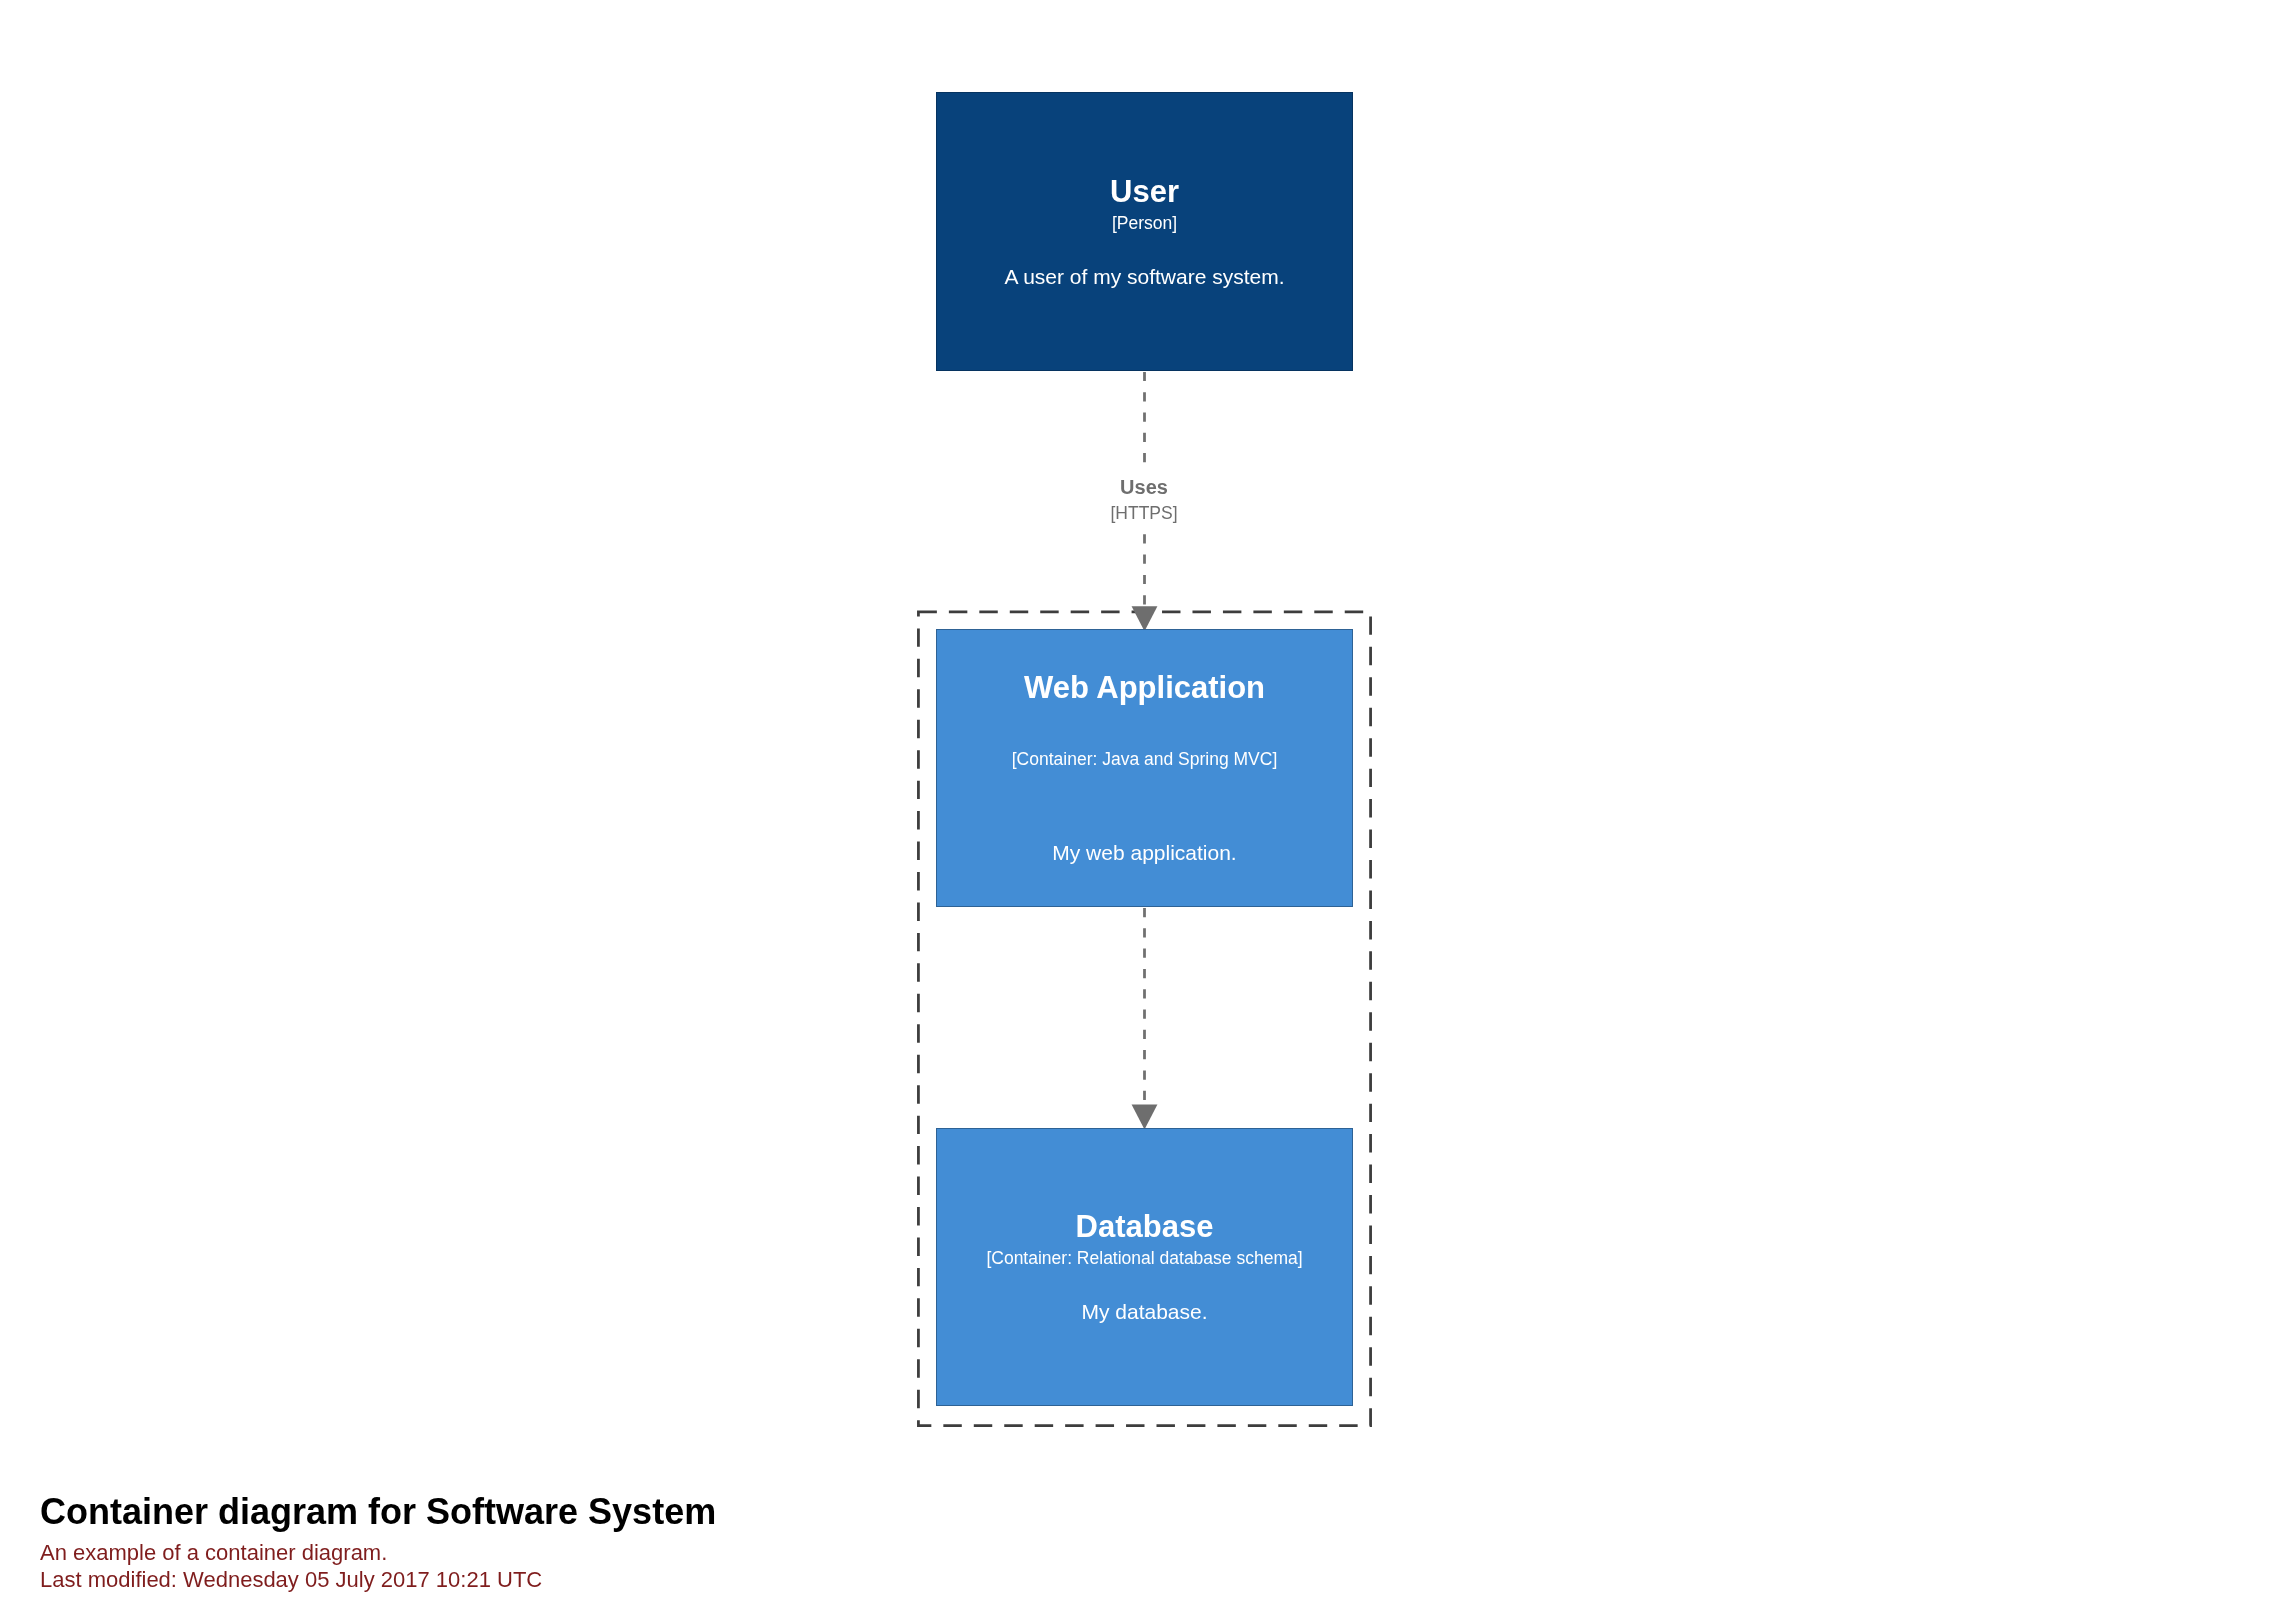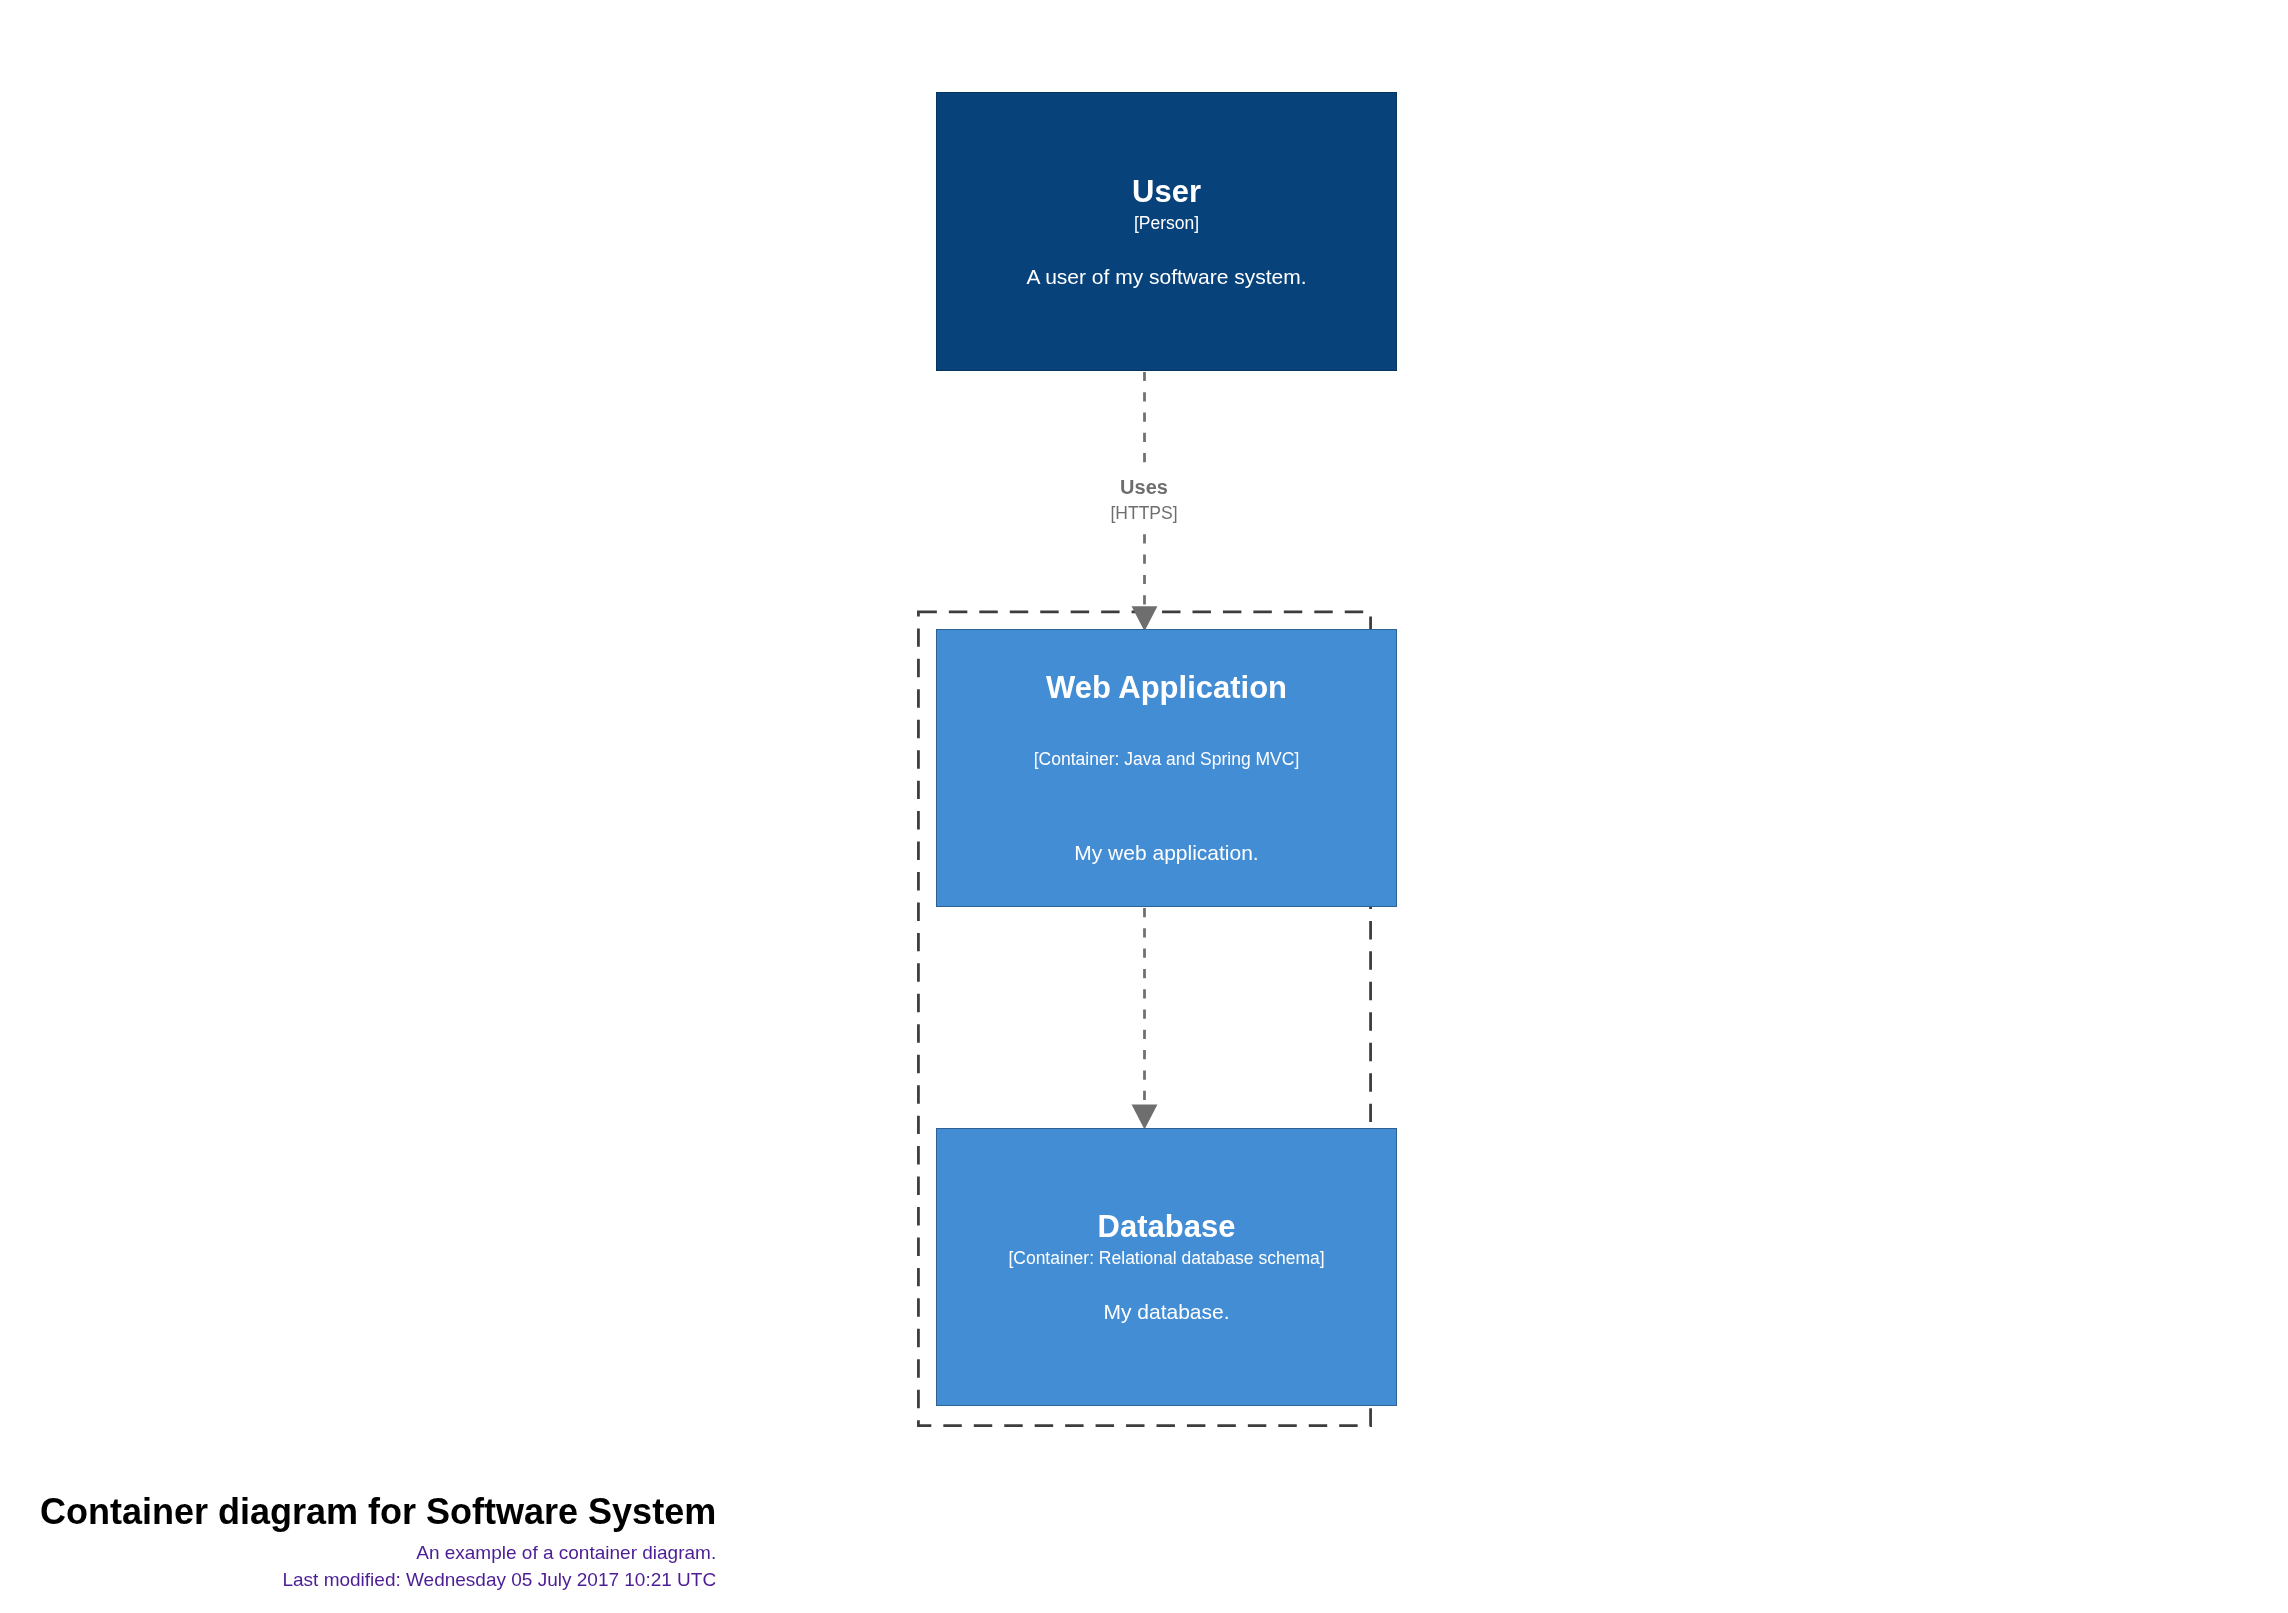--- a/index.html
+++ b/index.html
@@ -18,21 +18,21 @@
   .connector-layer {
     position: absolute;
     left: 0;
     top: 0;
     width: 2289px;
     height: 1613px;
     pointer-events: none;
   }
   .node {
     position: absolute;
-    width: 461px;
+    width: 417px;
     height: 279px;
     display: flex;
     flex-direction: column;
     align-items: center;
     justify-content: center;
     text-align: center;
     color: #ffffff;
     box-sizing: border-box;
     padding: 0 22px;
   }
@@ -83,24 +83,23 @@
     top: 1491px;
   }
   .footer__title {
     font-size: 36px;
     font-weight: 700;
     color: #000000;
     line-height: 41px;
     margin: 0 0 7.4px 0;
   }
   .footer__line {
-    font-size: 19px;
-    color: #4c1d95;
+    font-size: 22px;
+    color: #7f1d1d;
     line-height: 27px;
-    text-align: right;
   }
 </style>
 </head>
 <body>
 
 <div class="canvas">
 
   <svg class="connector-layer" width="2289" height="1613" viewBox="0 0 2480 1748" xmlns="http://www.w3.org/2000/svg">
     <rect x="995" y="663" width="490" height="882" fill="none" stroke="#3d3d3d" stroke-width="3" stroke-dasharray="20 13"></rect>
     <line x1="1240" y1="403" x2="1240" y2="660" stroke="#707070" stroke-width="3" stroke-dasharray="10 12"></line>

